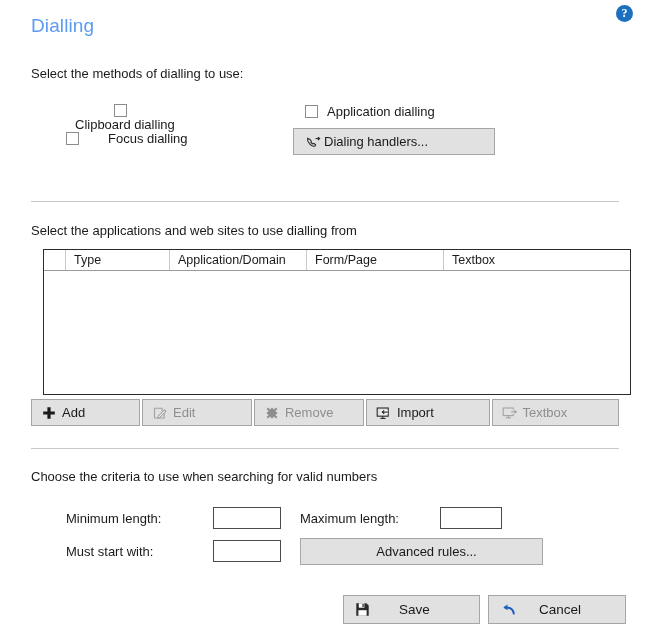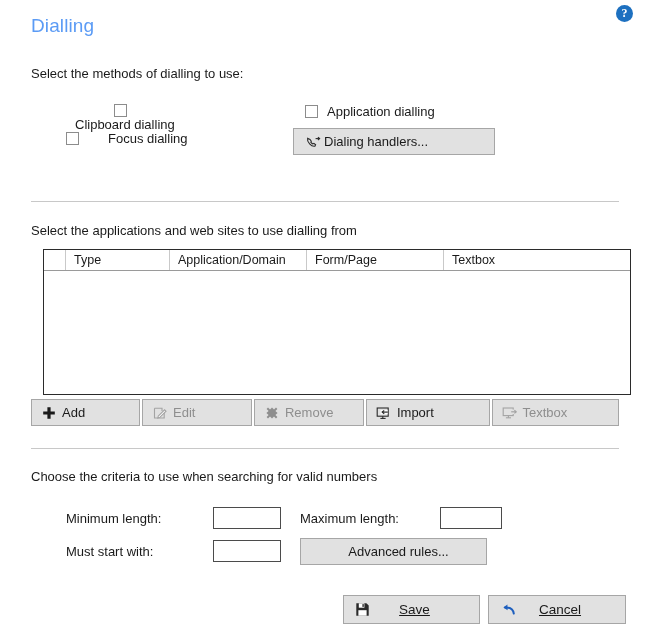--- a/index.html
+++ b/index.html
@@ -122,21 +122,21 @@
     top: 128px;
     width: 202px;
     height: 27px;
   }
   #dialing-handlers-button .btn-icon { width: 30px; padding-left: 8px; }
   #dialing-handlers-button .btn-label { text-align: left; }
 
   #advanced-rules-button {
     left: 300px;
     top: 538px;
-    width: 187px;
+    width: 243px;
     height: 27px;
     justify-content: center;
     padding-left: 10px;
   }
 
   
   #table-panel {
     position: absolute;
     left: 31px;
     top: 249px;
@@ -248,21 +248,20 @@
     flex: 0 0 auto;
     display: flex;
     align-items: center;
     justify-content: center;
   }
   .action-btn .ab-label {
     flex: 1 1 auto;
     text-align: center;
     padding-right: 30px;
     white-space: nowrap;
-    text-decoration: underline;
   }
   #save-button { left: 343px; top: 595px; width: 137px; }
   #cancel-button { left: 488px; top: 595px; width: 138px; }
 
   svg { display: block; }
 </style>
 </head>
 <body>
 
 <div id="page-title">Dialling</div>

